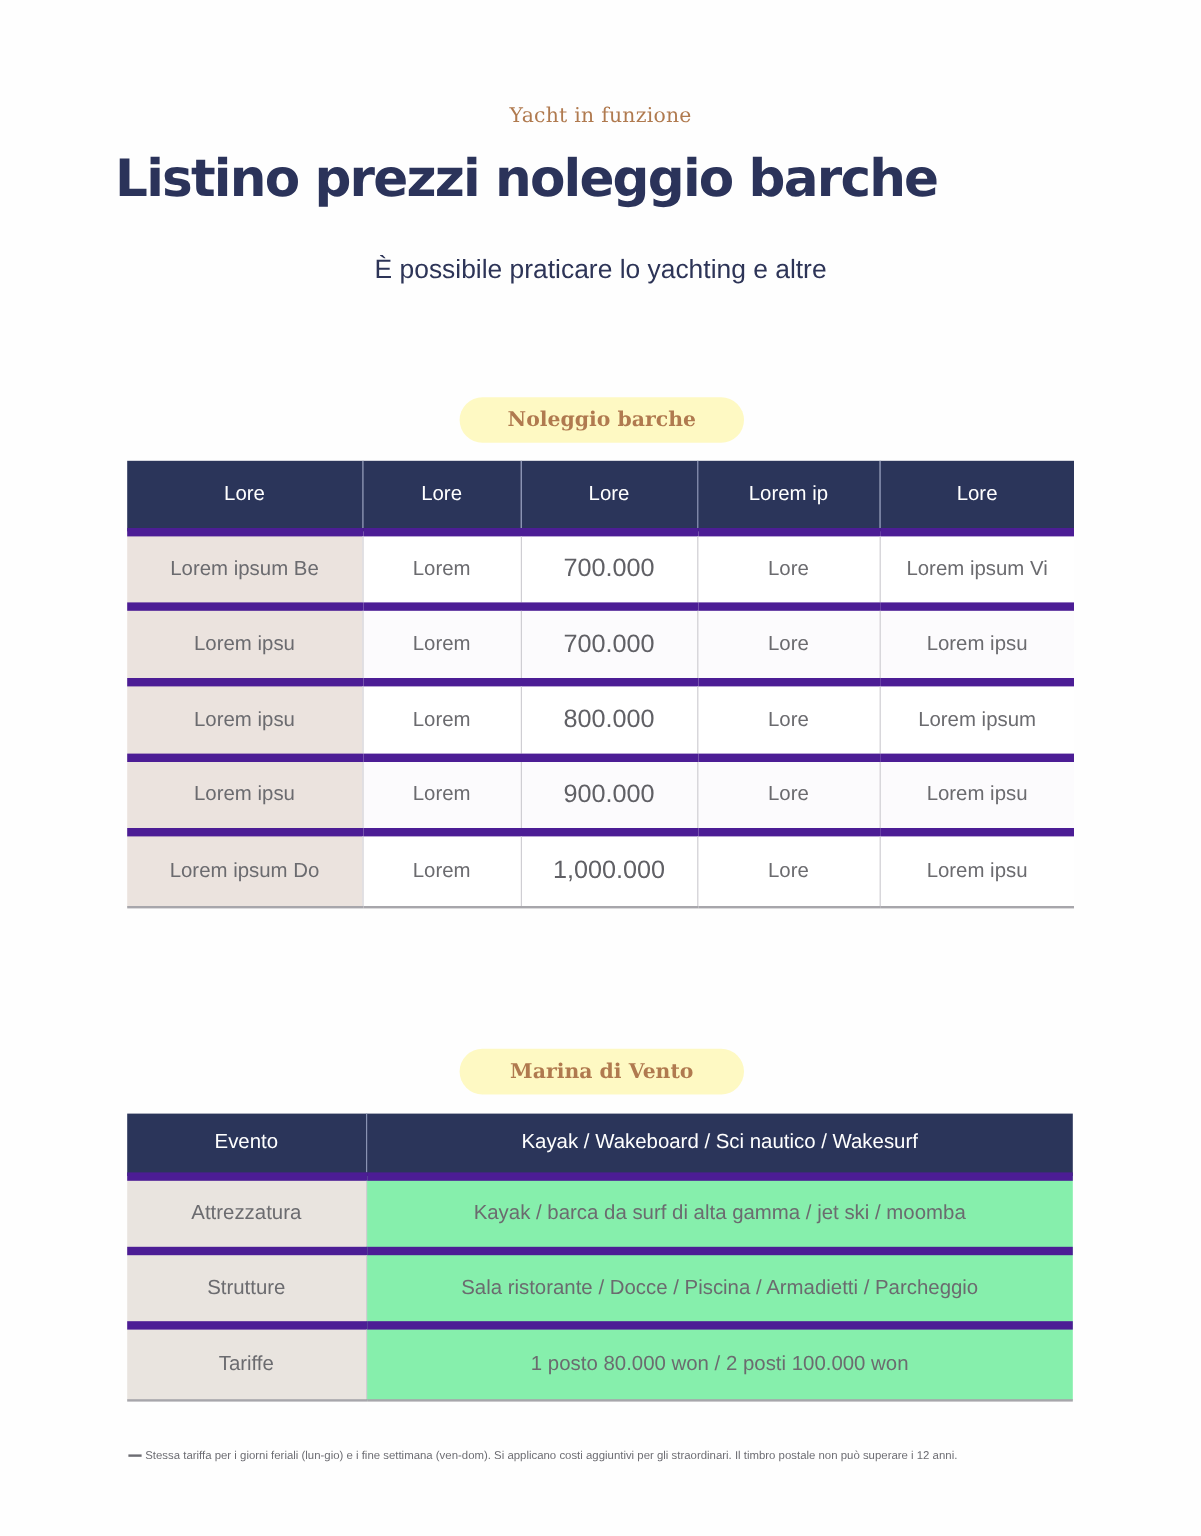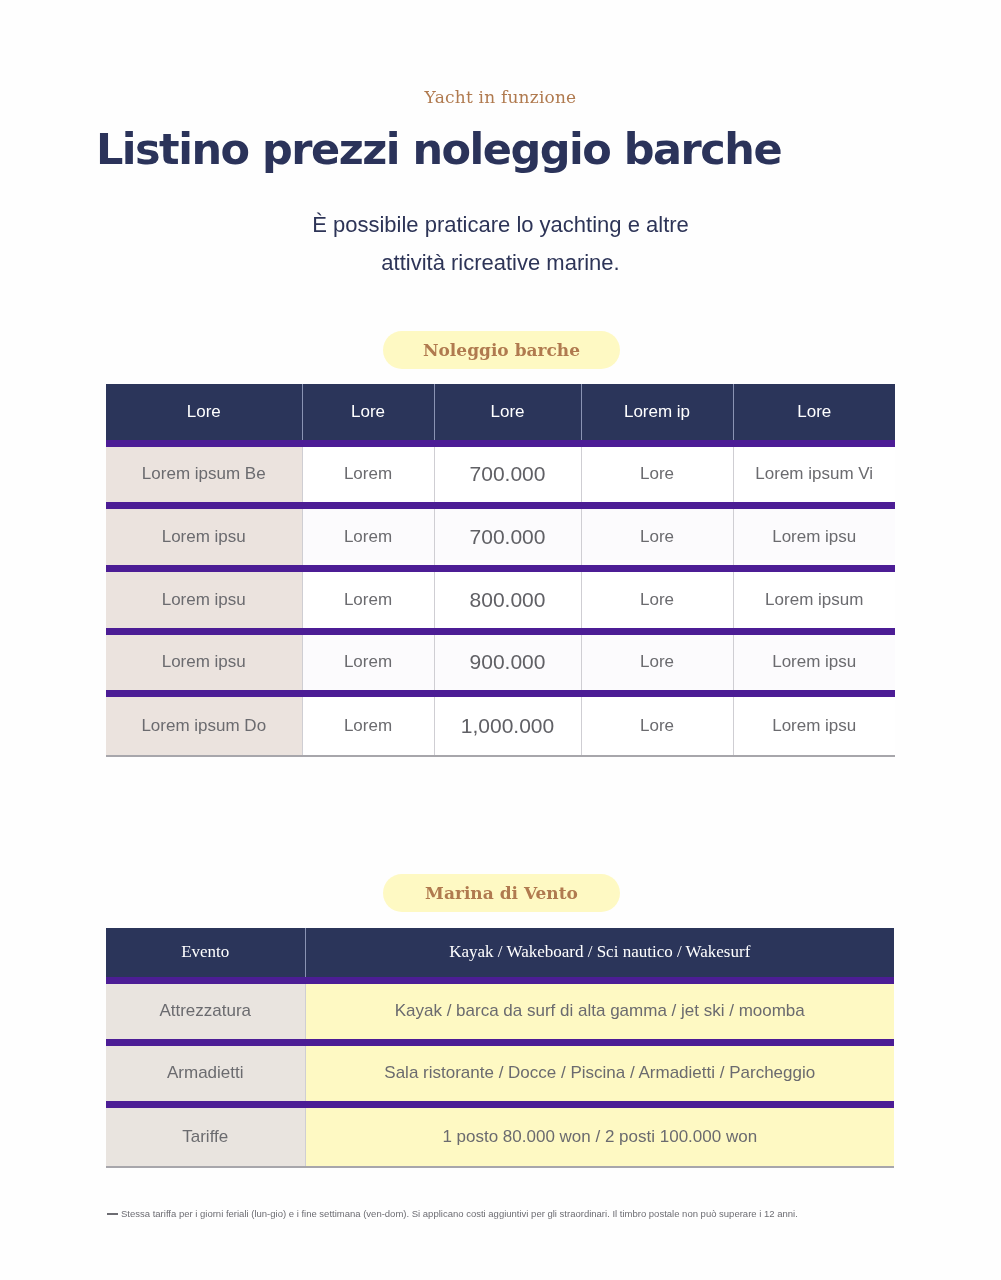--- a/index.html
+++ b/index.html
@@ -33,51 +33,50 @@
     .t1 { top: 384px; left: 106px; width: 789px; }
     .t2 { top: 928px; left: 106px; width: 788px; }
 
     th {
       background: #2b355a; color: #ffffff; font-weight: normal;
       font-family: "Liberation Sans", sans-serif; font-size: 17px; text-align: center;
       border-left: 1px solid #8a93b3;
     }
     th:first-child { border-left: none; }
     .t1 th { height: 59px; }
-    .t2 th { height: 52px; font-family: Liberation Serif, serif; }
+    .t2 th { height: 52px; }
 
     td {
       text-align: center; color: #6b6b6f; font-family: "Liberation Sans", sans-serif; font-size: 17px;
       border-top: 7px solid #4c1d95; border-left: 1px solid #cfced3; background: #ffffff;
     }
     td.first { background: #ebe3de; border-left: none; }
     .t1 td { height: 62.7px; }
     .t1 td.num { font-size: 21px; color: #606065; }
     .t1 tr.last td { border-bottom: 2px solid #a7a6ab; }
     .t1 tr:nth-child(even) td:not(.first) { background: #fcfbfd; }
 
     .t2 td { height: 62.3px; font-size: 17px; }
     .t2 td.first { background: #e9e4df; }
-    .t2 td.wide { background: #fef9c3; margin-left: 48px; }
+    .t2 td.wide { background: #86efac; margin-left: 48px; }
     .t2 tr.last td { border-bottom: 2px solid #a7a6ab; }
 
     .footnote {
       position: absolute; top: 1208px; left: 107px; width: 820px;
       font-family: "Liberation Sans", sans-serif; font-size: 9.5px; color: #6c6c72; white-space: nowrap;
     }
     .footnote .dash { display: inline-block; width: 11px; height: 2px; background: #6c6c72; vertical-align: middle; margin-right: 3px; }
   </style>
 </head>
 <body>
 
 <div class="eyebrow">Yacht in funzione</div>
 <h1 class="title">Listino prezzi noleggio barche</h1>
 <p class="subtitle">
   <span>È possibile praticare lo yachting e altre</span>
-  <span>attività ricreative marine.</span>
 </p>
 
 <div class="pill p1">Noleggio barche</div>
 
 <table class="t1">
   <colgroup>
     <col style="width:196px">
       <col style="width:132px">
       <col style="width:147px">
       <col style="width:152px">
@@ -143,21 +142,21 @@
       <th>Evento</th>
       <th>Kayak / Wakeboard / Sci nautico / Wakesurf</th>
     </tr>
   </thead>
   <tbody>
     <tr>
       <td class="first">Attrezzatura</td>
       <td class="wide">Kayak / barca da surf di alta gamma / jet ski / moomba</td>
     </tr>
     <tr>
-      <td class="first">Armadietti</td>
+      <td class="first">Strutture</td>
       <td class="wide">Sala ristorante / Docce / Piscina / Armadietti / Parcheggio</td>
     </tr>
     <tr class="last">
       <td class="first">Tariffe</td>
       <td class="wide">1 posto 80.000 won / 2 posti 100.000 won</td>
     </tr>
   </tbody>
 </table>
 
 <div class="footnote">

